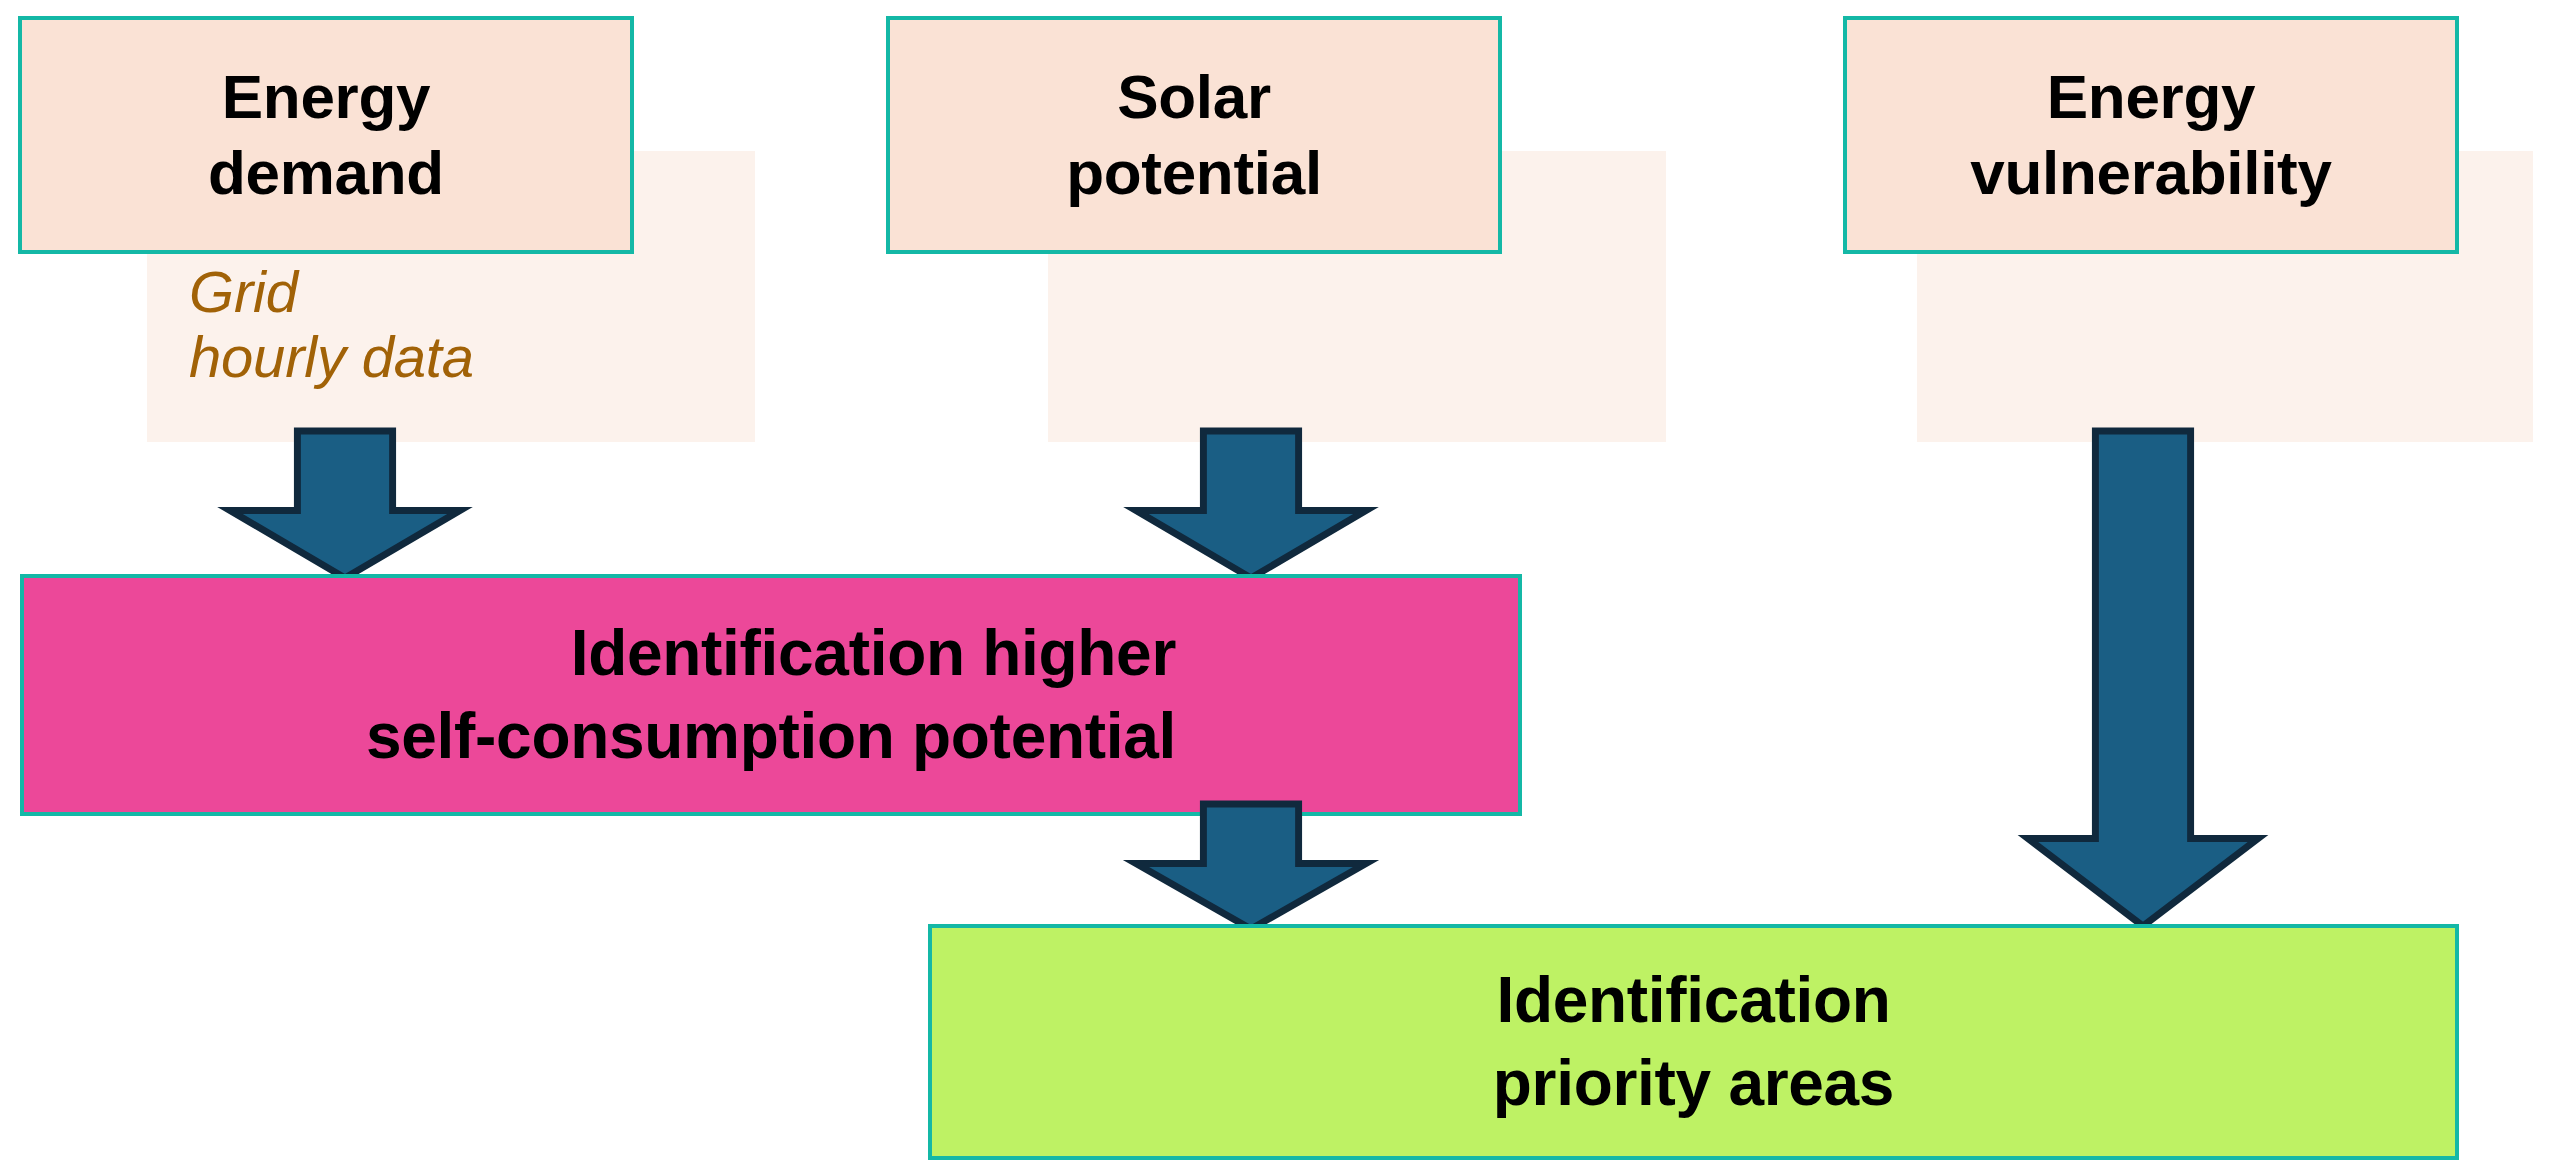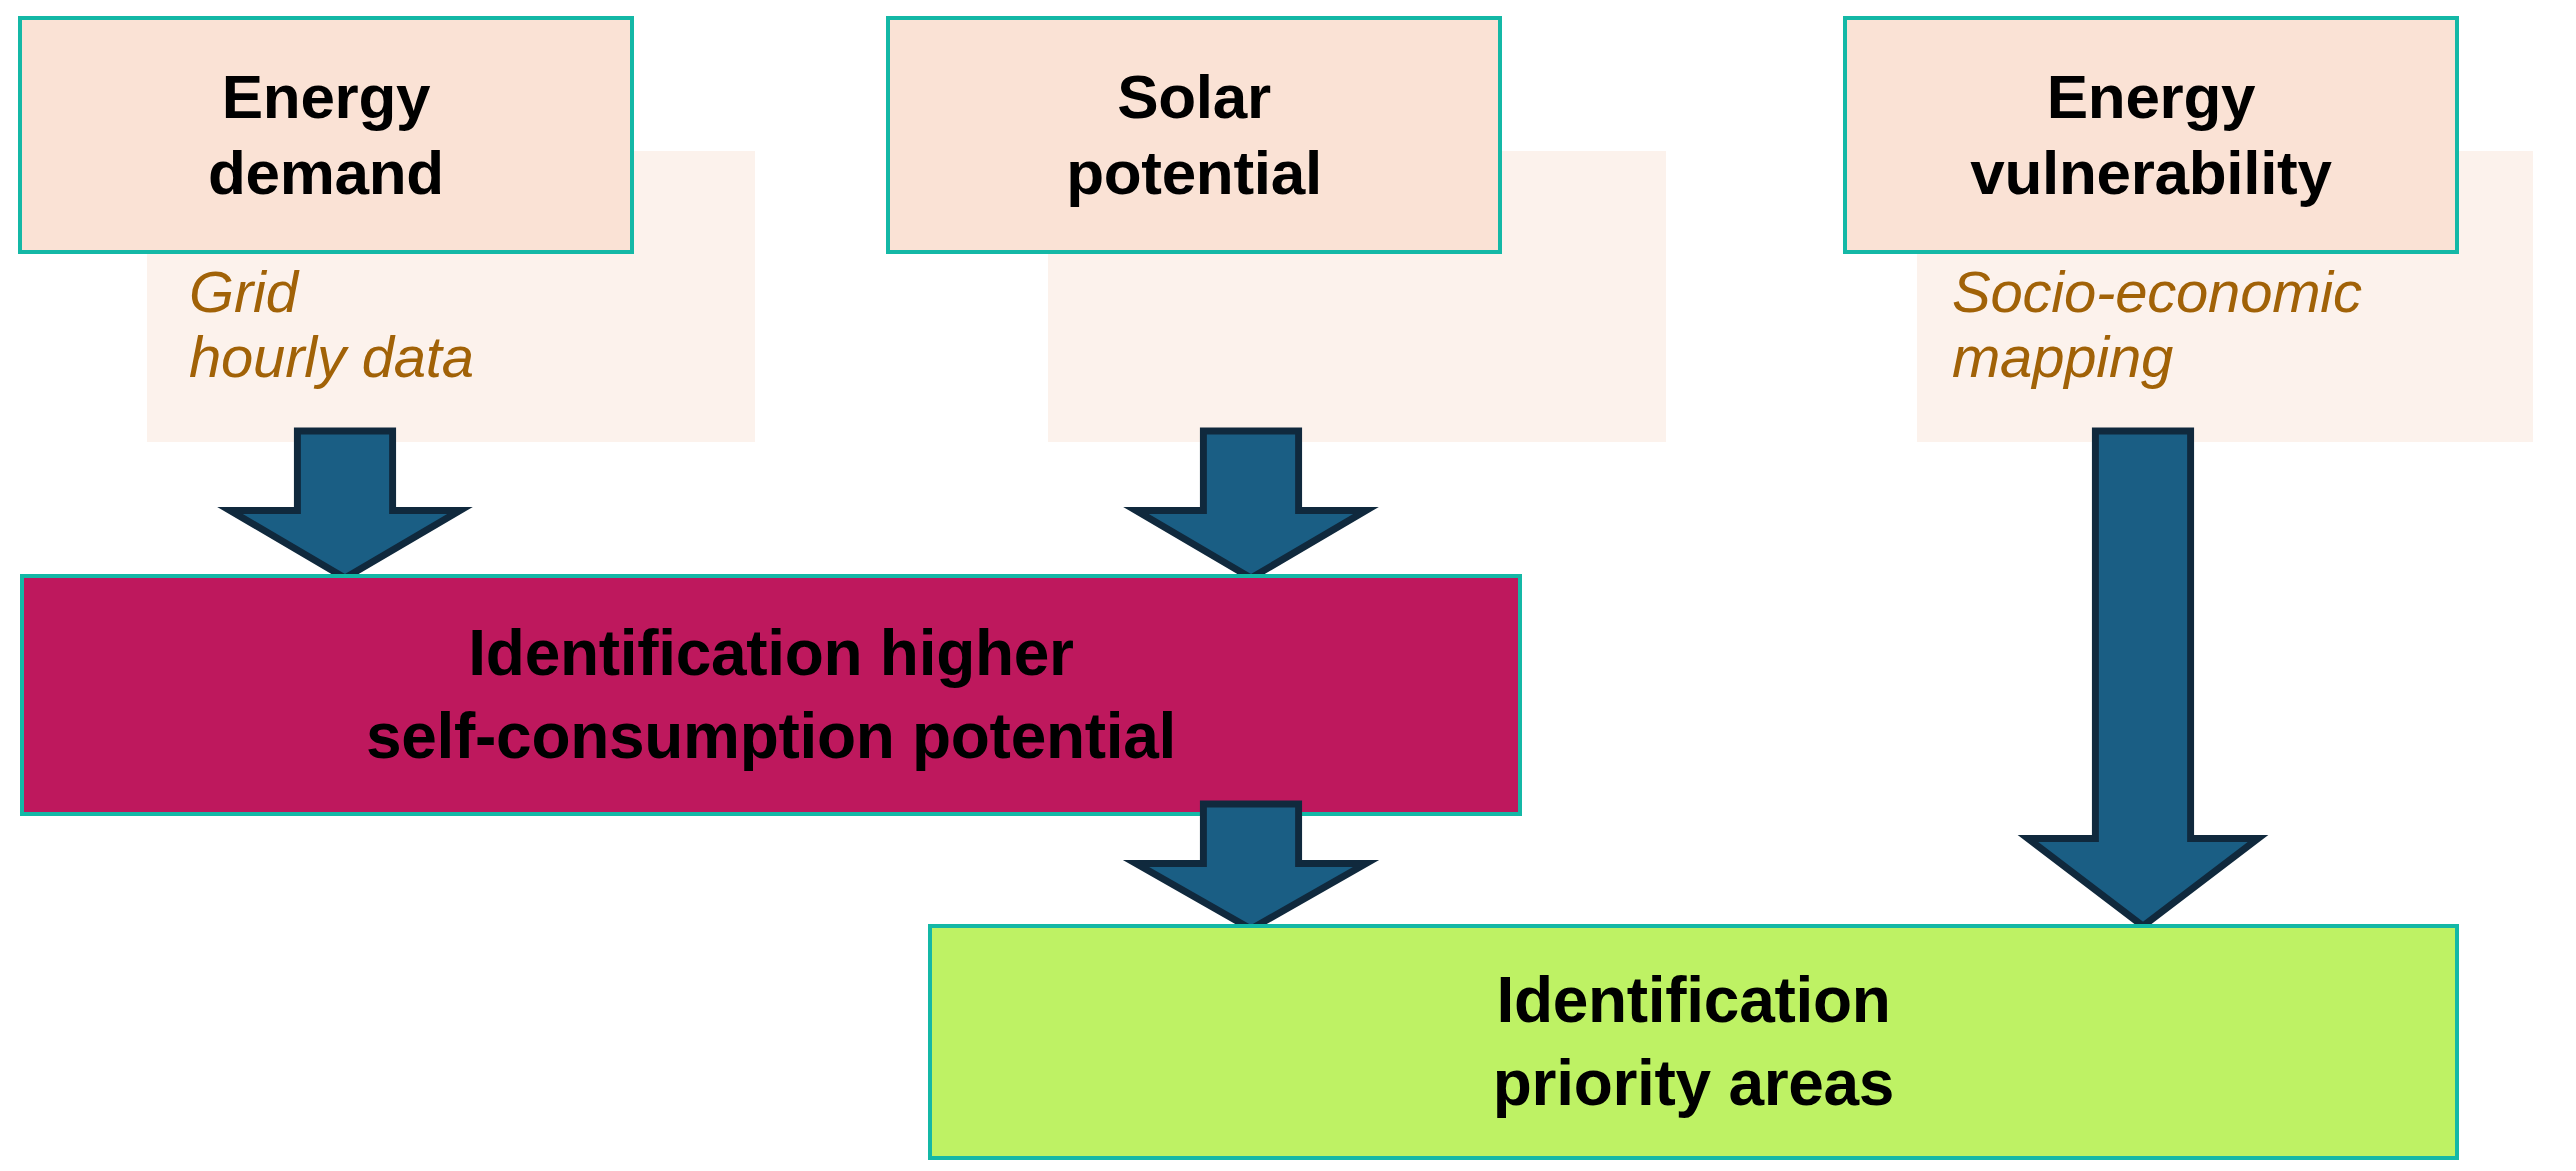--- a/index.html
+++ b/index.html
@@ -40,21 +40,21 @@
 
   
   .box {
     border: 4px solid #14b8a6;
     display: flex;
     align-items: center;
     justify-content: center;
     text-align: center;
   }
   .box-peach { background: #fae2d5; }
-  .box-blue  { background: #be185d; }
+  .box-blue  { background: #ec4899; text-align: right; }
   .box-green { background: #bef264; }
 
   .box-label {
     font-weight: 700;
     color: #000000;
     font-size: 62px;
     line-height: 1.22;
     white-space: pre-line;
     letter-spacing: -0.3px;
   }
@@ -75,22 +75,20 @@
 <body>
 
 <div id="canvas">
 
   <div class="abs subpanel" style="left:147px; top:151px; width:608px; height:291px;"></div>
   <div class="abs subpanel" style="left:1048px; top:151px; width:618px; height:291px;"></div>
   <div class="abs subpanel" style="left:1917px; top:151px; width:616px; height:291px;"></div>
 
   <div class="subpanel-text" style="left:189px; top:260px; width:576px;">Grid
 hourly data</div>
-  <div class="subpanel-text" style="left:1952px; top:260px; width:596px;">Socio-economic
-mapping</div>
 
   <div class="abs box box-peach" style="left:18px; top:16px; width:616px; height:238px;">
     <span class="box-label">Energy
 demand</span>
   </div>
 
   <div class="abs box box-peach" style="left:886px; top:16px; width:616px; height:238px;">
     <span class="box-label">Solar
 potential</span>
   </div>

